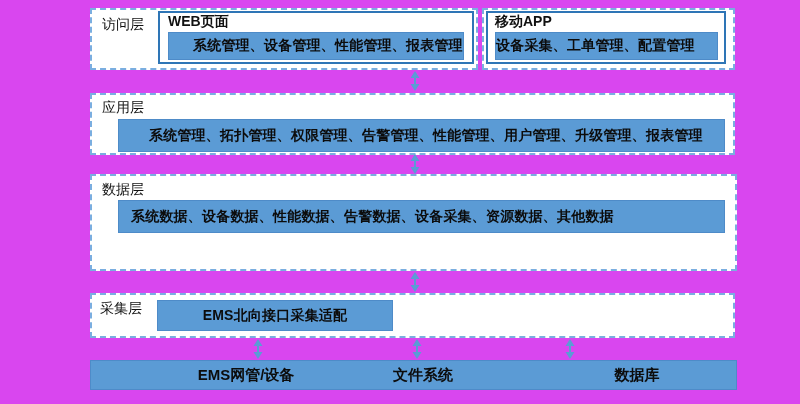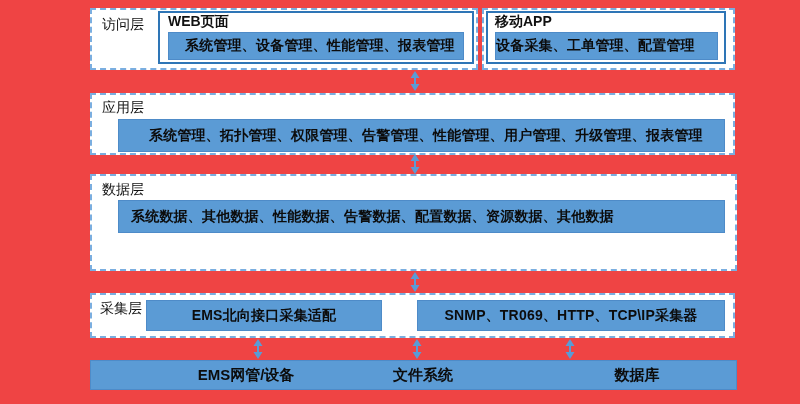--- a/index.html
+++ b/index.html
@@ -1,17 +1,17 @@
 <!DOCTYPE html>
 <html><head>
 <meta charset="utf-8">
 <style>
   html,body{margin:0;padding:0;background:#fff;}
   #canvas{
-    position:relative;width:800px;height:404px;background:#ef4444;overflow:hidden;
+    position:relative;width:800px;height:404px;background:#d946ef;overflow:hidden;
     font-family:"Liberation Sans","DejaVu Sans",sans-serif;color:#111;
   }
   .dashed-box{position:absolute;border:2px dashed #7AAEE0;background:#fff;box-sizing:border-box;}
   .solid-box{position:absolute;border:2px solid #2E75B6;background:#fff;box-sizing:border-box;}
   .bar{
     position:absolute;background:#5B9BD5;border:1px solid #4E8BC8;box-sizing:border-box;
     display:flex;align-items:center;font-size:14px;font-weight:600;color:#0c0c0c;
     white-space:nowrap;letter-spacing:0.2px;
   }
   .bar.centered{justify-content:center;}
@@ -37,21 +37,21 @@
 <div id="canvas">
 
   <div class="dashed-box" style="left:90px;top:8px;width:388px;height:62px;"></div>
 
   <div class="dashed-box" style="left:482px;top:8px;width:253px;height:62px;"></div>
 
   <div class="layer-label" style="left:102px;top:16px;">访问层</div>
 
   <div class="solid-box" style="left:158px;top:11px;width:316px;height:53px;"></div>
   <div class="box-title" style="left:168px;top:13px;">WEB页面</div>
-  <div class="bar" style="left:168px;top:32px;width:296px;height:28px;padding-left:16px;">系统管理、设备管理、性能管理、报表管理</div>
+  <div class="bar" style="left:168px;top:32px;width:296px;height:28px;padding-left:24px;">系统管理、设备管理、性能管理、报表管理</div>
 
   <div class="solid-box" style="left:486px;top:11px;width:240px;height:53px;"></div>
   <div class="box-title" style="left:495px;top:13px;">移动APP</div>
   <div class="bar" style="left:495px;top:32px;width:223px;height:28px;padding-left:0;">设备采集、工单管理、配置管理</div>
 
   <div class="varrow" style="left:409px;top:71px;">
     <svg width="12" height="20" viewBox="0 0 12 20">
       <line x1="6" y1="5" x2="6" y2="15" stroke="#5B9BD5" stroke-width="2"></line>
       <polygon points="6,0 1.5,7 10.5,7" fill="#5B9BD5"></polygon>
       <polygon points="6,20 1.5,13 10.5,13" fill="#5B9BD5"></polygon>
@@ -65,34 +65,33 @@
   <div class="varrow" style="left:409px;top:154px;">
     <svg width="12" height="20" viewBox="0 0 12 20">
       <line x1="6" y1="5" x2="6" y2="15" stroke="#5B9BD5" stroke-width="2"></line>
       <polygon points="6,0 1.5,7 10.5,7" fill="#5B9BD5"></polygon>
       <polygon points="6,20 1.5,13 10.5,13" fill="#5B9BD5"></polygon>
     </svg>
   </div>
 
   <div class="dashed-box" style="left:90px;top:174px;width:647px;height:97px;"></div>
   <div class="layer-label" style="left:102px;top:181px;">数据层</div>
-  <div class="bar" style="left:118px;top:200px;width:607px;height:33px;padding-left:12px;">系统数据、其他数据、性能数据、告警数据、配置数据、资源数据、其他数据</div>
+  <div class="bar" style="left:118px;top:200px;width:607px;height:33px;padding-left:12px;">系统数据、设备数据、性能数据、告警数据、设备采集、资源数据、其他数据</div>
 
   <div class="varrow" style="left:409px;top:272px;">
     <svg width="12" height="20" viewBox="0 0 12 20">
       <line x1="6" y1="5" x2="6" y2="15" stroke="#5B9BD5" stroke-width="2"></line>
       <polygon points="6,0 1.5,7 10.5,7" fill="#5B9BD5"></polygon>
       <polygon points="6,20 1.5,13 10.5,13" fill="#5B9BD5"></polygon>
     </svg>
   </div>
 
   <div class="dashed-box" style="left:90px;top:293px;width:645px;height:45px;"></div>
   <div class="layer-label" style="left:100px;top:300px;">采集层</div>
-  <div class="bar centered" style="left:146px;top:300px;width:236px;height:31px;">EMS北向接口采集适配</div>
-  <div class="bar centered" style="left:417px;top:300px;width:308px;height:31px;">SNMP、TR069、HTTP、TCP\IP采集器</div>
+  <div class="bar centered" style="left:157px;top:300px;width:236px;height:31px;">EMS北向接口采集适配</div>
 
   <div class="varrow" style="left:252px;top:339px;">
     <svg width="12" height="20" viewBox="0 0 12 20">
       <line x1="6" y1="5" x2="6" y2="15" stroke="#5B9BD5" stroke-width="2"></line>
       <polygon points="6,0 1.5,7 10.5,7" fill="#5B9BD5"></polygon>
       <polygon points="6,20 1.5,13 10.5,13" fill="#5B9BD5"></polygon>
     </svg>
   </div>
   <div class="varrow" style="left:411px;top:339px;">
     <svg width="12" height="20" viewBox="0 0 12 20">

